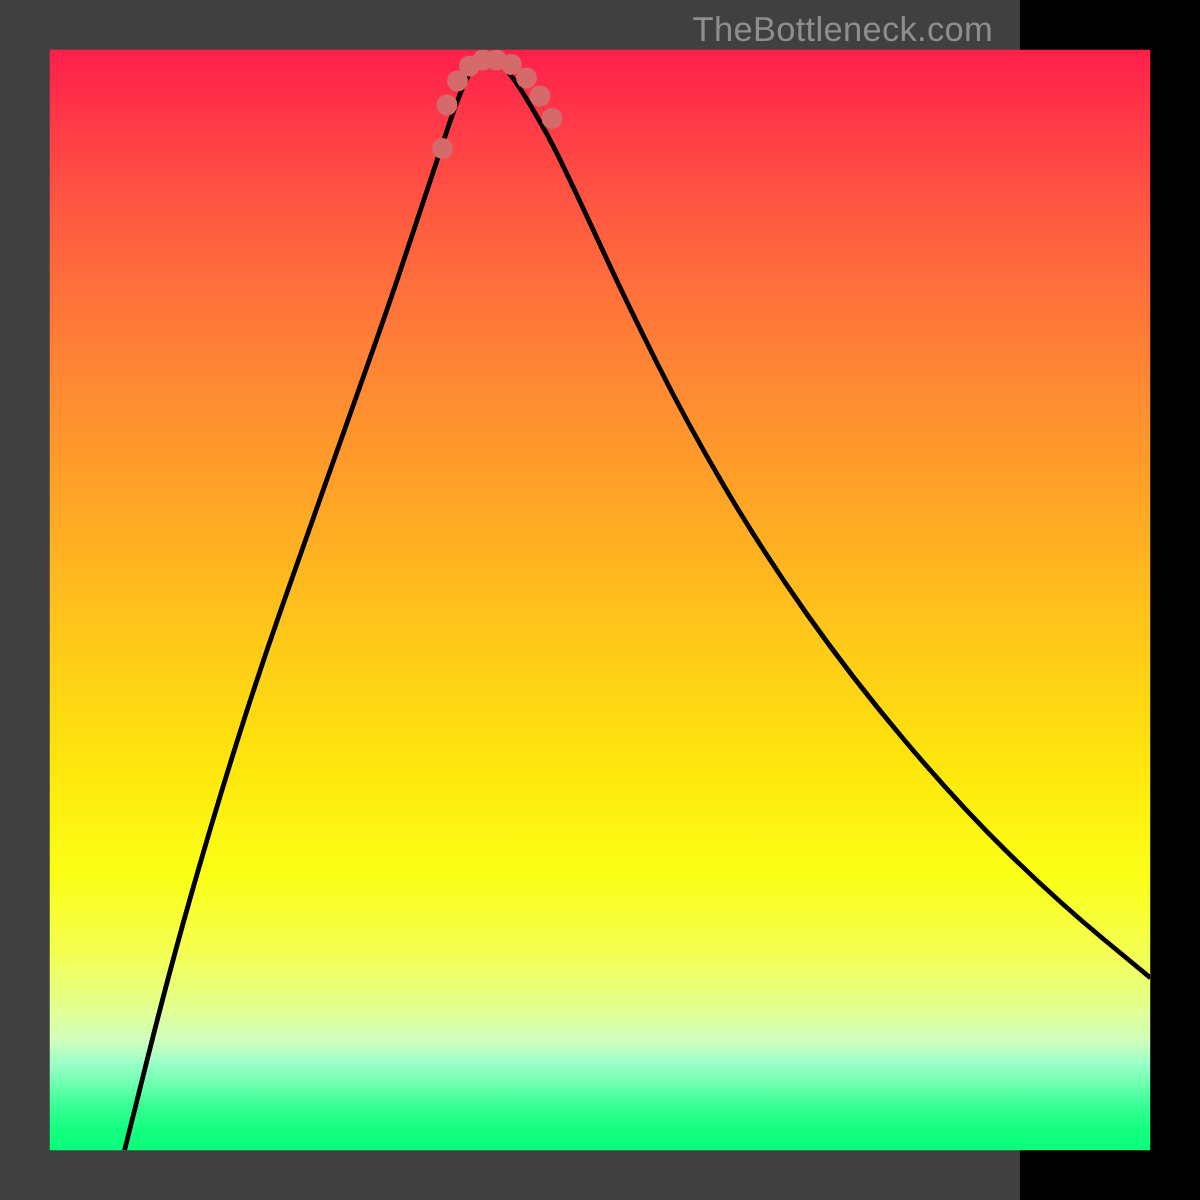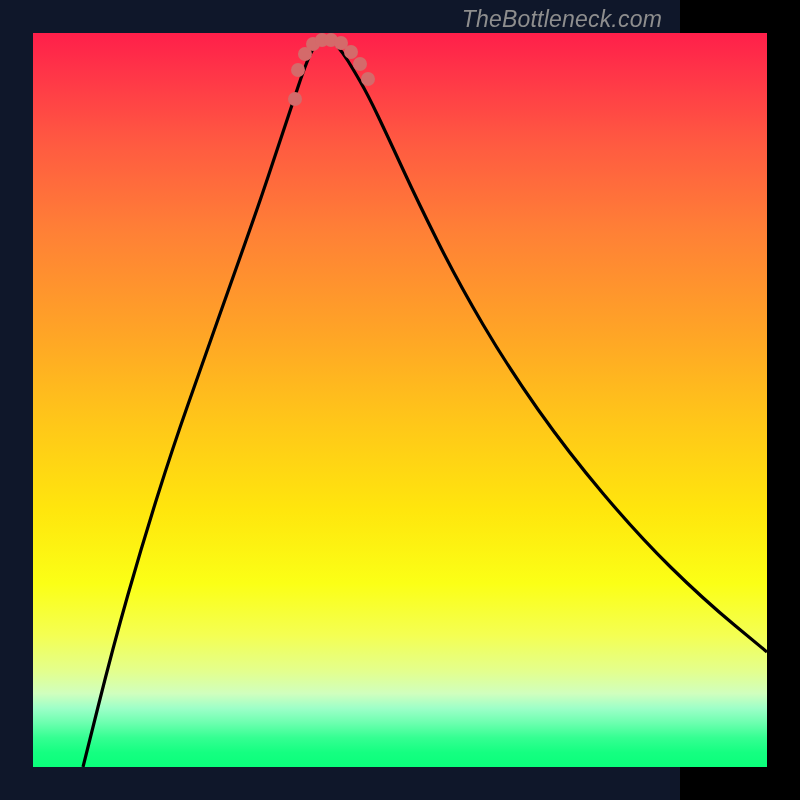--- a/index.html
+++ b/index.html
@@ -10,22 +10,21 @@
     background: #000;
     overflow: hidden;
     font-family: Arial, Helvetica, sans-serif;
   }
   .frame {
     position: absolute;
     left: 0;
     top: 0;
     width: 680px;
     height: 800px;
-    background: #0f172a;
-    font-style: italic;
+    background: #404040;
   }
   .plot-area {
     position: absolute;
     left: 33px;
     top: 33px;
     width: 734px;
     height: 734px;
     overflow: hidden;
   }
   .gradient {

